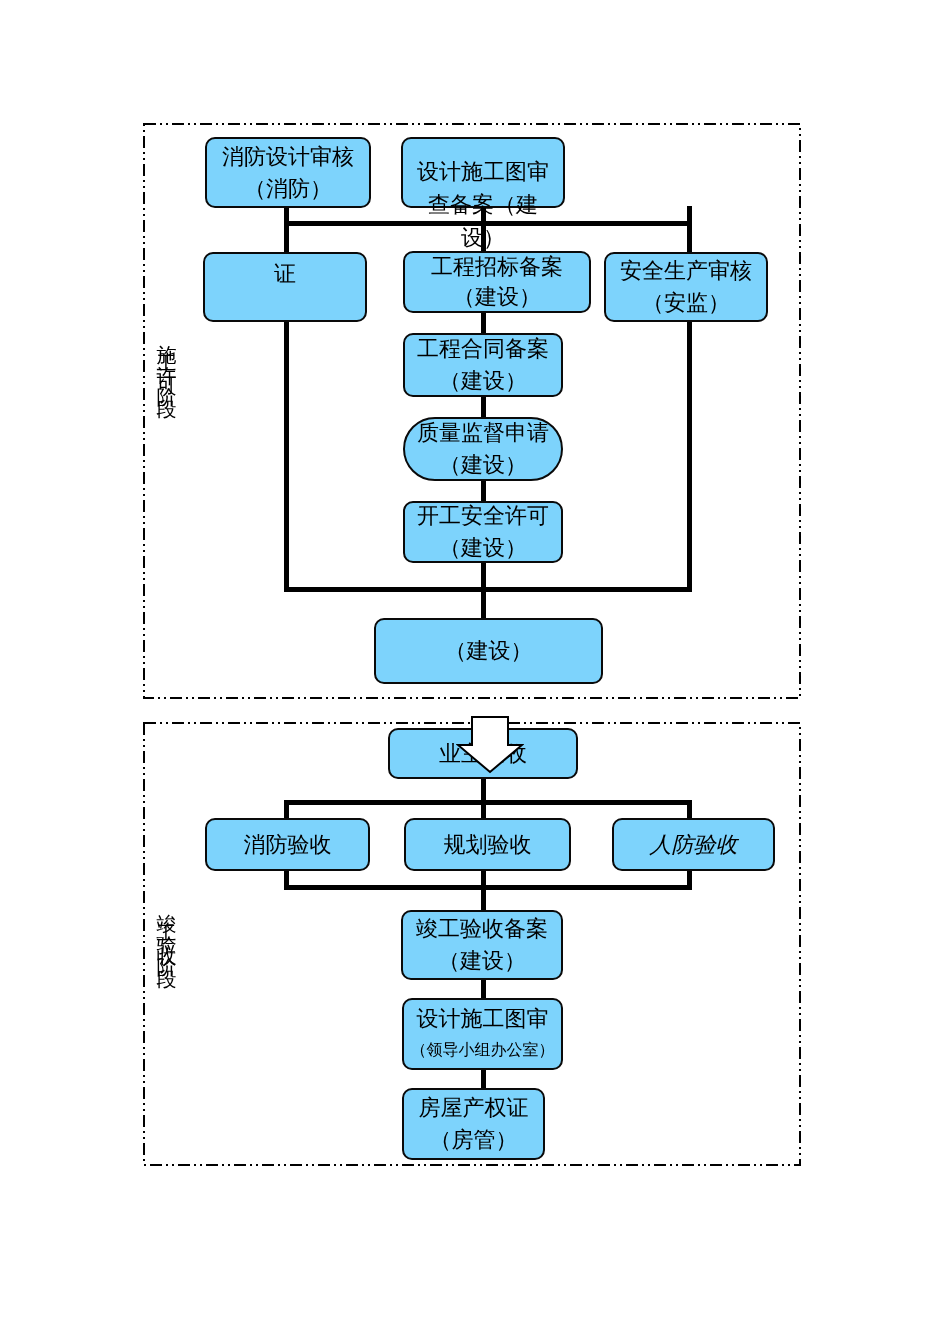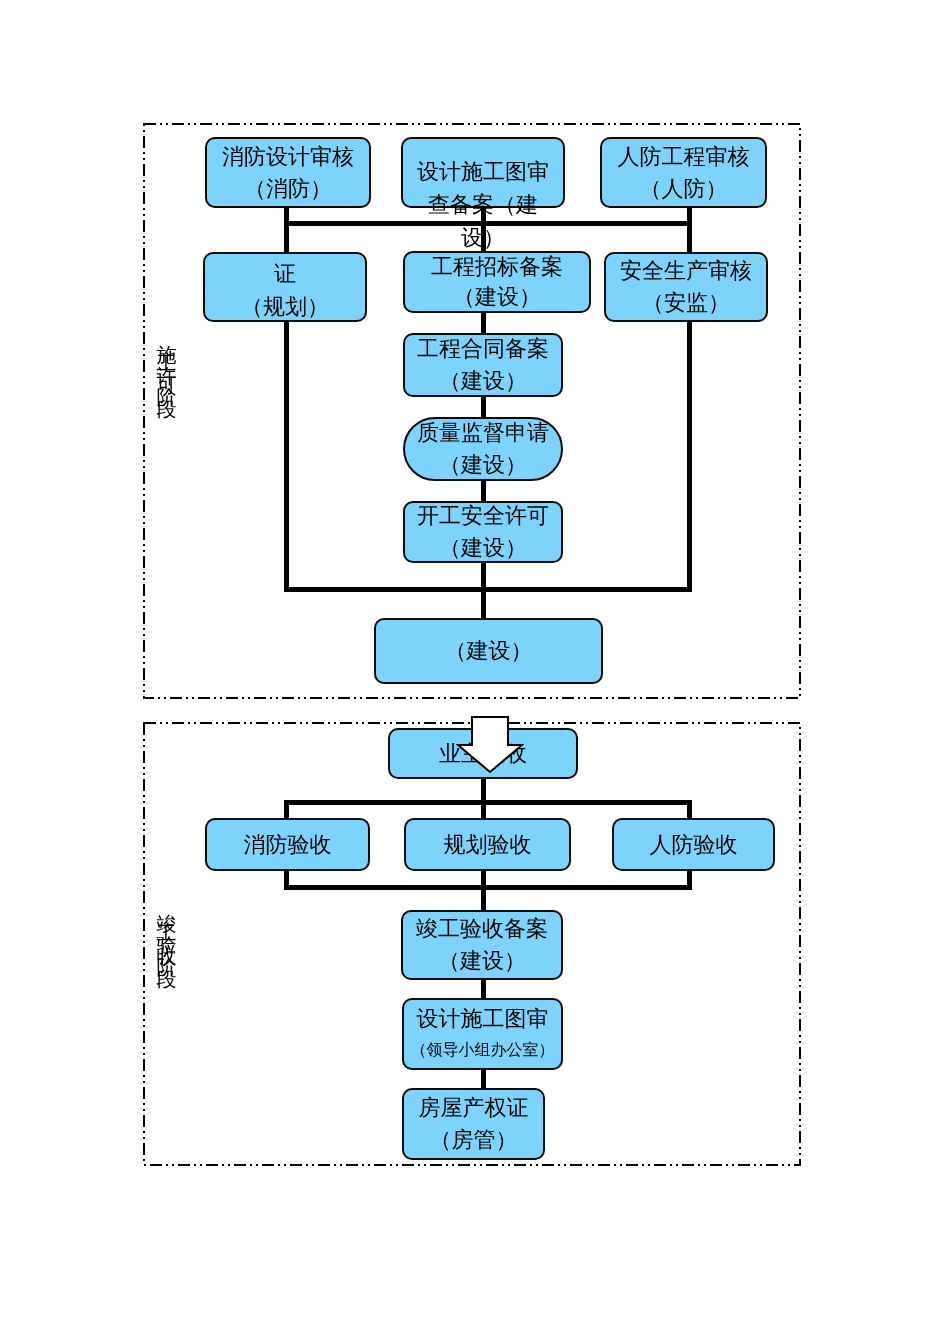--- a/index.html
+++ b/index.html
@@ -58,28 +58,23 @@
     <div class="bl">（消防）</div>
   </div>
 
   <div class="box ovf" style="left:401px;top:137px;width:164px;height:71px;padding-top:16px;line-height:33px;">
     <div class="bl">设计施工图审</div>
     <div class="bl">查备案（建</div>
     <div class="bl">设）</div>
     <div class="bl">（人防）</div>
   </div>
 
-  <div class="box flexc" style="left:600px;top:137px;width:167px;height:71px;">
-    <div class="bl">人防工程审核</div>
-    <div class="bl">（人防）</div>
-  </div>
 
   <div class="box ovf" style="left:203px;top:252px;width:164px;height:70px;padding-top:3px;line-height:33px;">
     <div class="bl">证</div>
-    <div class="bl">（规划）</div>
   </div>
 
   <div class="box flexc ontop" style="left:403px;top:251px;width:188px;height:62px;line-height:30px;">
     <div class="bl">工程招标备案</div>
     <div class="bl">（建设）</div>
   </div>
 
   <div class="box flexc" style="left:604px;top:252px;width:164px;height:70px;">
     <div class="bl">安全生产审核</div>
     <div class="bl">（安监）</div>
@@ -125,21 +120,21 @@
       <polygon points="16,1 52,1 52,29 66,29 34,56 2,29 16,29" fill="#ffffff" stroke="#000" stroke-width="2"></polygon>
     </svg>
   </div>
 
   <div class="box flexc" style="left:205px;top:818px;width:165px;height:53px;">
     <div class="bl">消防验收</div>
   </div>
   <div class="box flexc" style="left:404px;top:818px;width:167px;height:53px;align-items:center;">
     <div class="bl">规划验收</div>
   </div>
-  <div class="box flexc" style="left:612px;top:818px;width:163px;height:53px;">
+  <div class="box flexc" style="left:612px;top:818px;width:163px;height:53px;font-style:italic;">
     <div class="bl">人防验收</div>
   </div>
 
   <div class="box flexc" style="left:401px;top:910px;width:162px;height:70px;">
     <div class="bl">竣工验收备案</div>
     <div class="bl">（建设）</div>
   </div>
 
   <div class="box flexc" style="left:402px;top:998px;width:161px;height:72px;">
     <div class="bl">设计施工图审</div>

